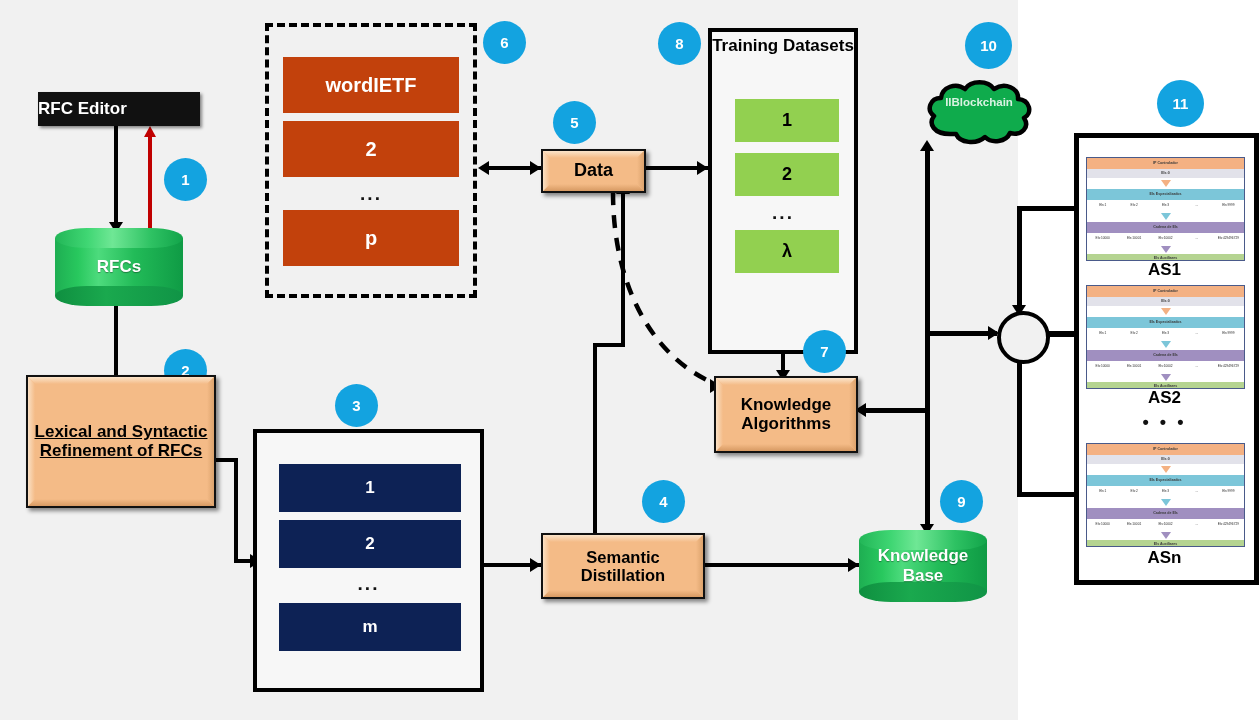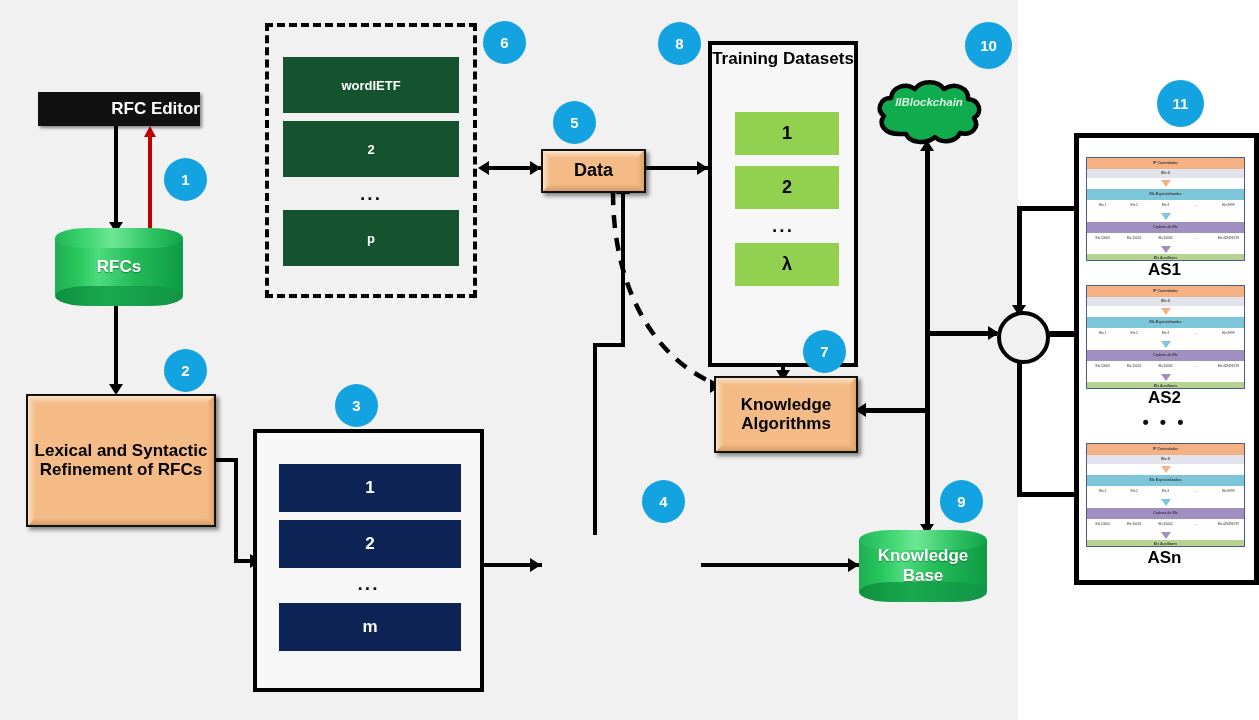--- a/index.html
+++ b/index.html
@@ -18,21 +18,21 @@
     position: absolute; left: 0; top: 0;
     width: 1018px; height: 720px;
     background: #f1f1f1;
   }
   .node { position: absolute; box-sizing: border-box; }
 
   
   .blackbox {
     background: #111111;
     color: #ffffff;
-    display: flex; align-items: center; justify-content: flex-end;
+    display: flex; align-items: center; justify-content: flex-start;
     font-size: 17px; font-weight: bold;
     box-shadow: 2px 2px 3px rgba(0,0,0,0.45);
   }
 
   
   .cylinder {
     position: absolute;
   }
   .cylinder .cyl-body {
     position: absolute; left: 0; right: 0; top: 10px; bottom: 10px;
@@ -101,21 +101,21 @@
     background: #f1f1f1;
   }
   .panel-title {
     text-align: center; font-weight: bold; color: #000;
     font-size: 16px; line-height: 1.12;
   }
   .chip {
     display: flex; align-items: center; justify-content: center;
     font-weight: bold;
   }
-  .chip-red { background: #14532d; color: #ffffff; font-size: 13px; }
+  .chip-red { background: #c2410c; color: #ffffff; font-size: 20px; }
   .chip-navy { background: #0d2255; color: #ffffff; font-size: 17px; }
   .chip-green { background: #92d050; color: #000000; font-size: 18px; }
   .ellipsis {
     text-align: center; font-weight: bold; font-size: 19px;
     color: #111; letter-spacing: 2px; line-height: 1;
   }
 
   
   .badge {
     position: absolute;
@@ -270,21 +270,21 @@
     <div class="cyl-body"></div>
     <div class="cyl-bottom"></div>
     <div class="cyl-top"></div>
     <div class="cyl-text">RFCs</div>
   </div>
 
   <div class="badge" style="left:164px; top:349px; width:43px; height:43px;">
     <span>2</span>
   </div>
 
-  <div class="procbox" style="left:26px; top:394px; width:186px; height:129px; font-size:17px;">
+  <div class="procbox" style="left:26px; top:375px; width:186px; height:129px; font-size:17px;text-decoration:underline;">
     <div class="bevel-t"></div>
     <div class="bevel-b"></div>
     <div class="bevel-l"></div>
     <div class="bevel-r"></div>
     <div class="ptext">Lexical and Syntactic Refinement of RFCs</div>
   </div>
 
   <div class="badge" style="left:335px; top:384px; width:43px; height:43px;">
     <span>3</span>
   </div>
@@ -328,39 +328,39 @@
     <div class="bevel-b"></div>
     <div class="bevel-l"></div>
     <div class="bevel-r"></div>
     <div class="ptext">Data</div>
   </div>
 
   <div class="badge" style="left:658px; top:22px; width:43px; height:43px;">
     <span>8</span>
   </div>
 
-  <div class="node panel-solid" style="left:708px; top:28px; width:150px; height:326px;margin-top:13px;">
+  <div class="node panel-solid" style="left:708px; top:28px; width:150px; height:326px;">
     <div class="panel-title" style="margin-top:4px; font-size:17px;">Training Datasets</div>
     <div class="chip chip-green" style="position:absolute; left:23px; top:67px; width:104px; height:43px;">
       <span>1</span>
     </div>
     <div class="chip chip-green" style="position:absolute; left:23px; top:121px; width:104px; height:43px;">
       <span>2</span>
     </div>
     <div class="ellipsis" style="position:absolute; left:0; right:0; top:171px;">...</div>
     <div class="chip chip-green" style="position:absolute; left:23px; top:198px; width:104px; height:43px;">
       <span>λ</span>
     </div>
   </div>
 
   <div class="badge" style="left:965px; top:22px; width:47px; height:47px;">
     <span>10</span>
   </div>
 
-  <div class="cloud" style="left:870px; top:78px; width:118px; height:68px;font-style:italic;">
+  <div class="cloud" style="left:920px; top:78px; width:118px; height:68px;">
     <svg width="118" height="68" viewBox="0 0 118 68" style="position:absolute; left:0; top:0;">
       <path d="M30 56
                C 14 56, 8 46, 14 38
                C 6 32, 10 20, 21 20
                C 22 9, 36 4, 45 11
                C 51 2, 68 2, 74 11
                C 85 4, 99 10, 98 21
                C 110 22, 113 35, 104 40
                C 110 49, 102 58, 90 55
                C 86 64, 72 66, 65 59
@@ -379,20 +379,27 @@
     <div class="bevel-b"></div>
     <div class="bevel-l"></div>
     <div class="bevel-r"></div>
     <div class="ptext">Knowledge Algorithms</div>
   </div>
 
   <div class="badge" style="left:642px; top:480px; width:43px; height:43px;">
     <span>4</span>
   </div>
 
+  <div class="procbox" style="left:541px; top:533px; width:160px; height:62px; font-size:16.5px;">
+    <div class="bevel-t"></div>
+    <div class="bevel-b"></div>
+    <div class="bevel-l"></div>
+    <div class="bevel-r"></div>
+    <div class="ptext">Semantic Distillation</div>
+  </div>
 
   <div class="badge" style="left:940px; top:480px; width:43px; height:43px;">
     <span>9</span>
   </div>
 
   <div class="cylinder" style="left:859px; top:530px; width:128px; height:72px;">
     <div class="cyl-body"></div>
     <div class="cyl-bottom"></div>
     <div class="cyl-top"></div>
     <div class="cyl-text">Knowledge Base</div>

